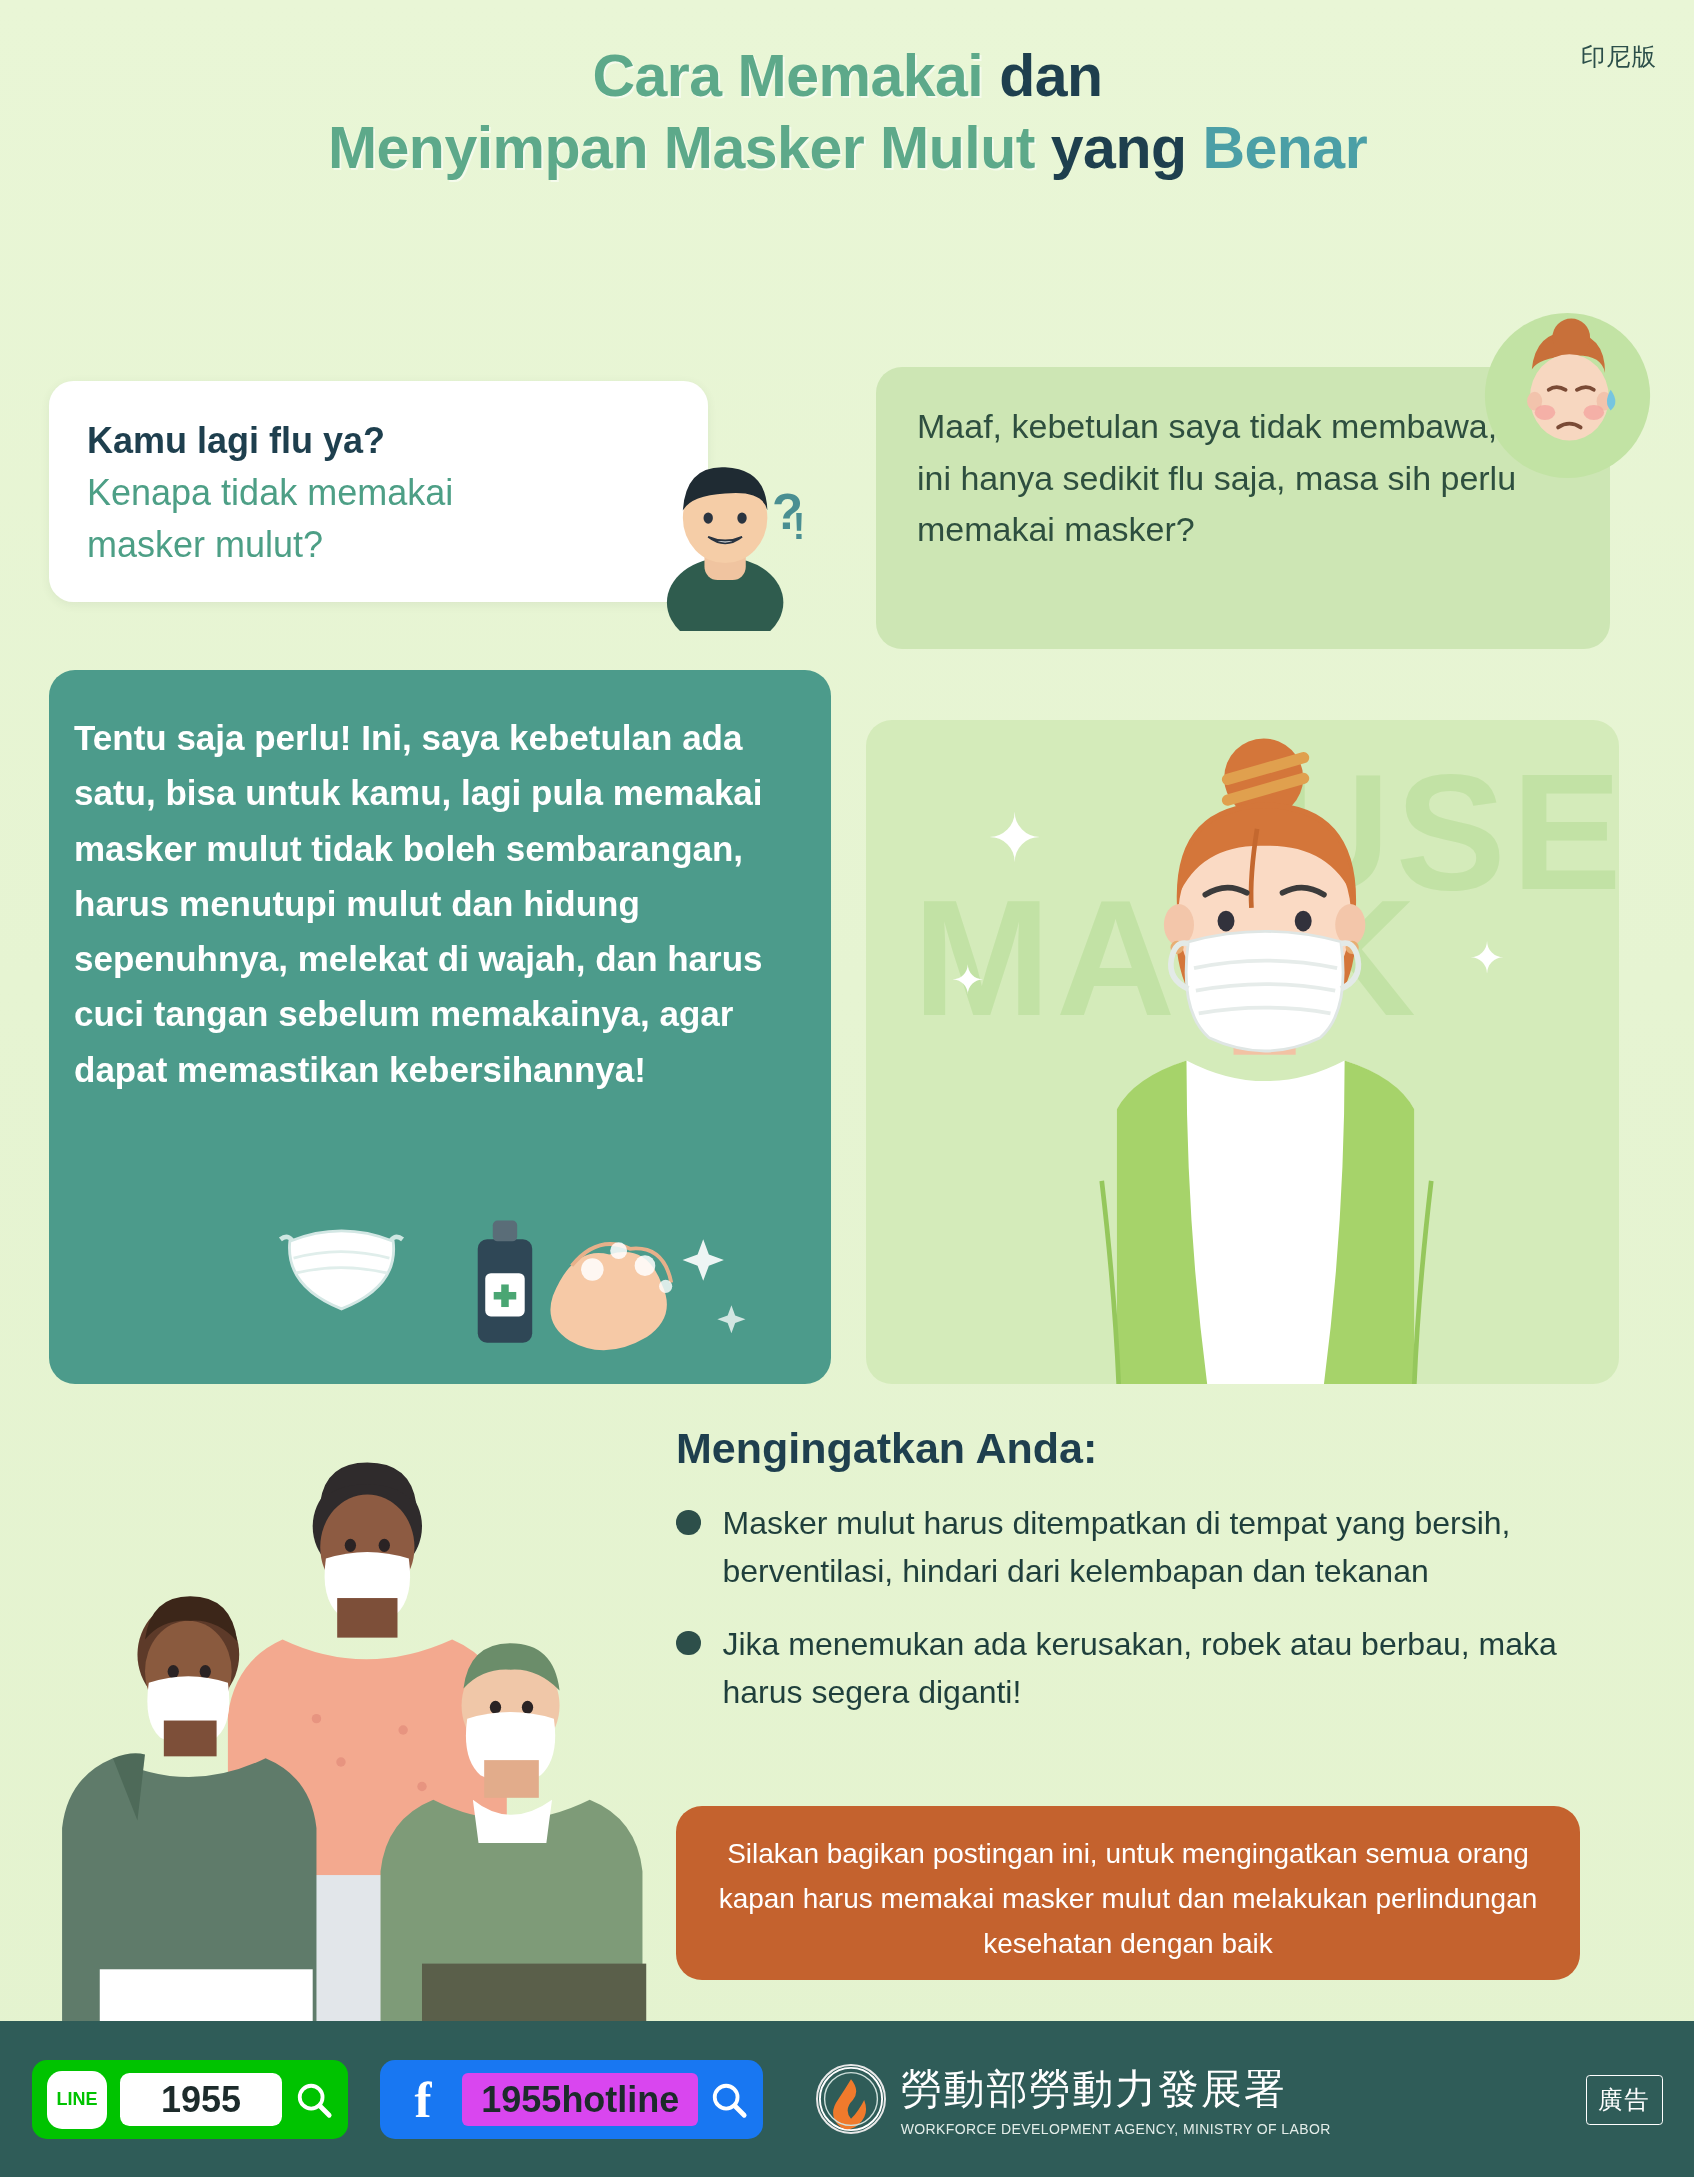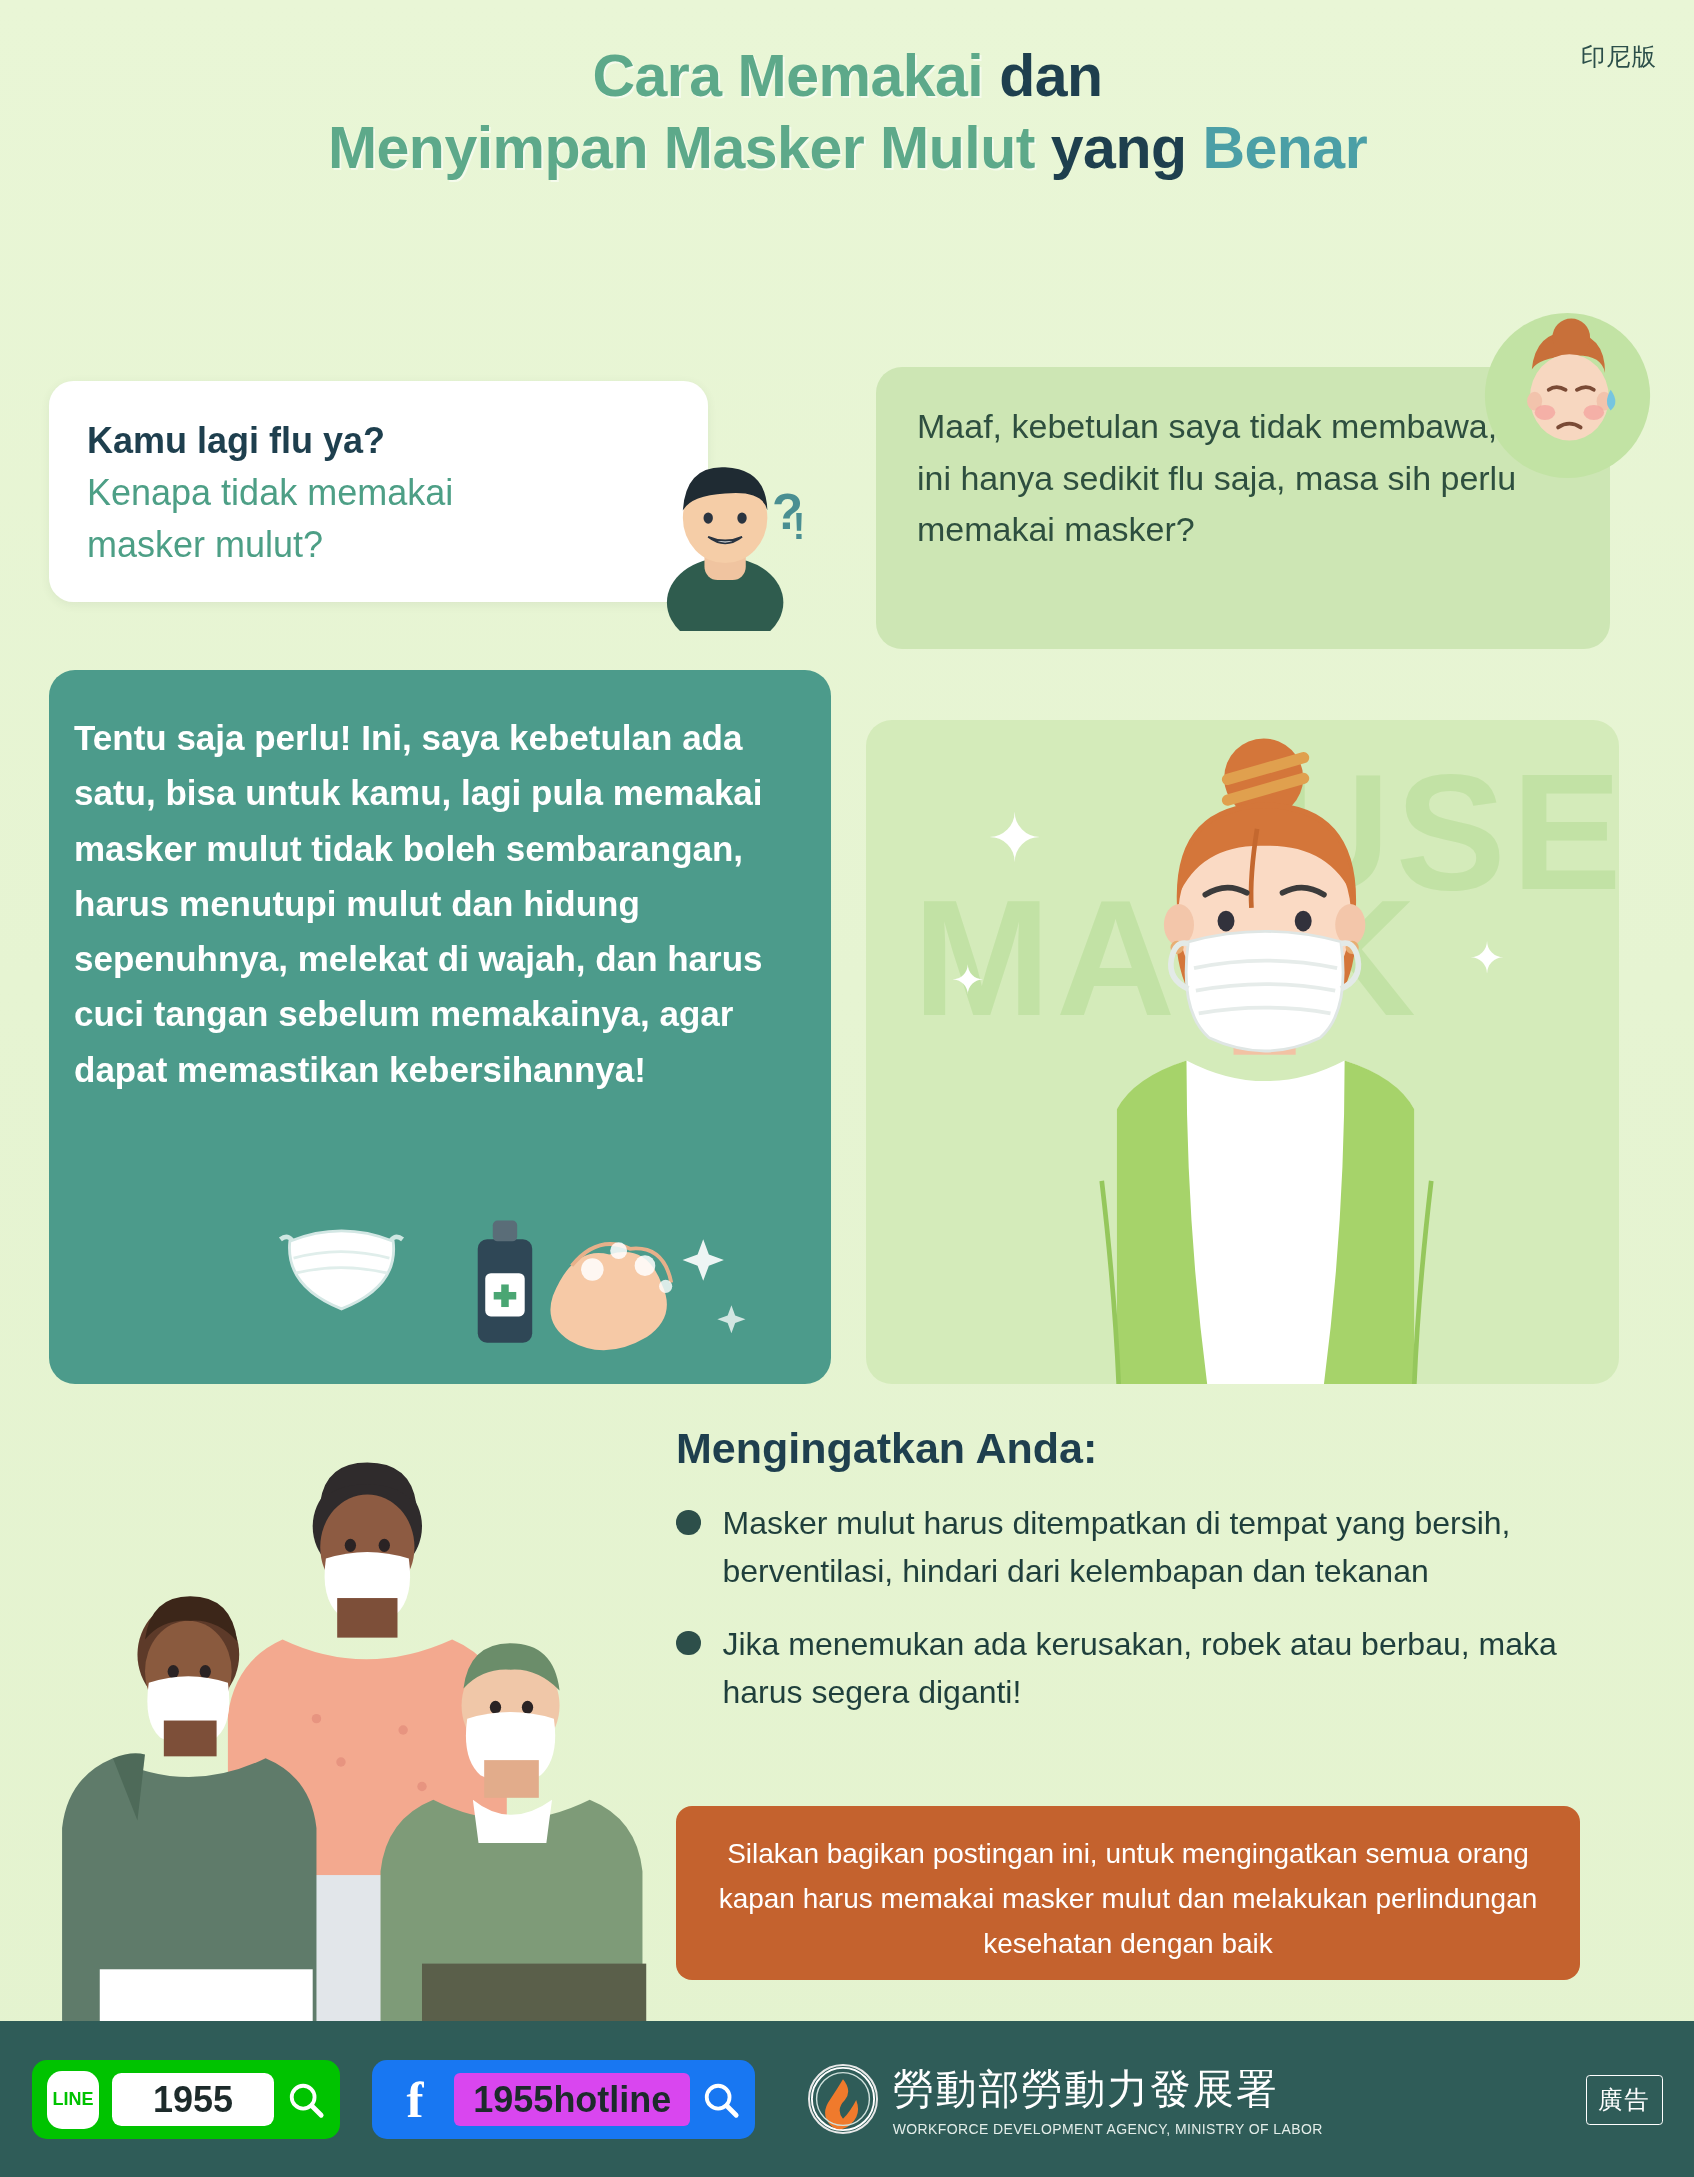--- a/index.html
+++ b/index.html
@@ -126,21 +126,21 @@
     width: 24.5px; height: 24.5px; border-radius: 50%;
     background: #2d4f4a; flex: 0 0 24.5px; margin-top: 11.3px; margin-right: 15px;
   }
   .reminder-text { font-size: 32px; color: #1f3f3c; line-height: 1.5; font-weight: 500; }
 
   .cta-box {
     position: absolute;
     left: 676px; top: 1806px;
     width: 904px; height: 174px;
     background: #c4622e;
-    border-radius: 16px;
+    border-radius: 26px;
     padding: 24.5px 28px;
     text-align: center;
   }
   .cta-box p { font-size: 28px; color: #ffffff; line-height: 1.62; font-weight: 500; }
 
   
   .footer {
     position: absolute;
     left: 0; bottom: 0;
     width: 1695px; height: 157px;
@@ -150,21 +150,21 @@
     padding: 0 32px;
   }
   .line-pill {
     display: flex; align-items: center;
     background: #00c300;
     border-radius: 15px;
     height: 79px; padding: 0 15px;
     margin-right: 32px;
   }
   .line-logo {
-    width: 52px; height: 58px; border-radius: 15px;
+    width: 60px; height: 58px; border-radius: 15px;
     background: #ffffff; color: #00c300;
     font-size: 18px; font-weight: bold;
     display: flex; align-items: center; justify-content: center;
   }
   .line-field {
     background: #ffffff; border-radius: 9.4px;
     height: 53px; margin: 0 13px;
     min-width: 162px; display: flex; align-items: center; justify-content: center;
     font-size: 36px; font-weight: bold; color: #1d2b2b;
   }

